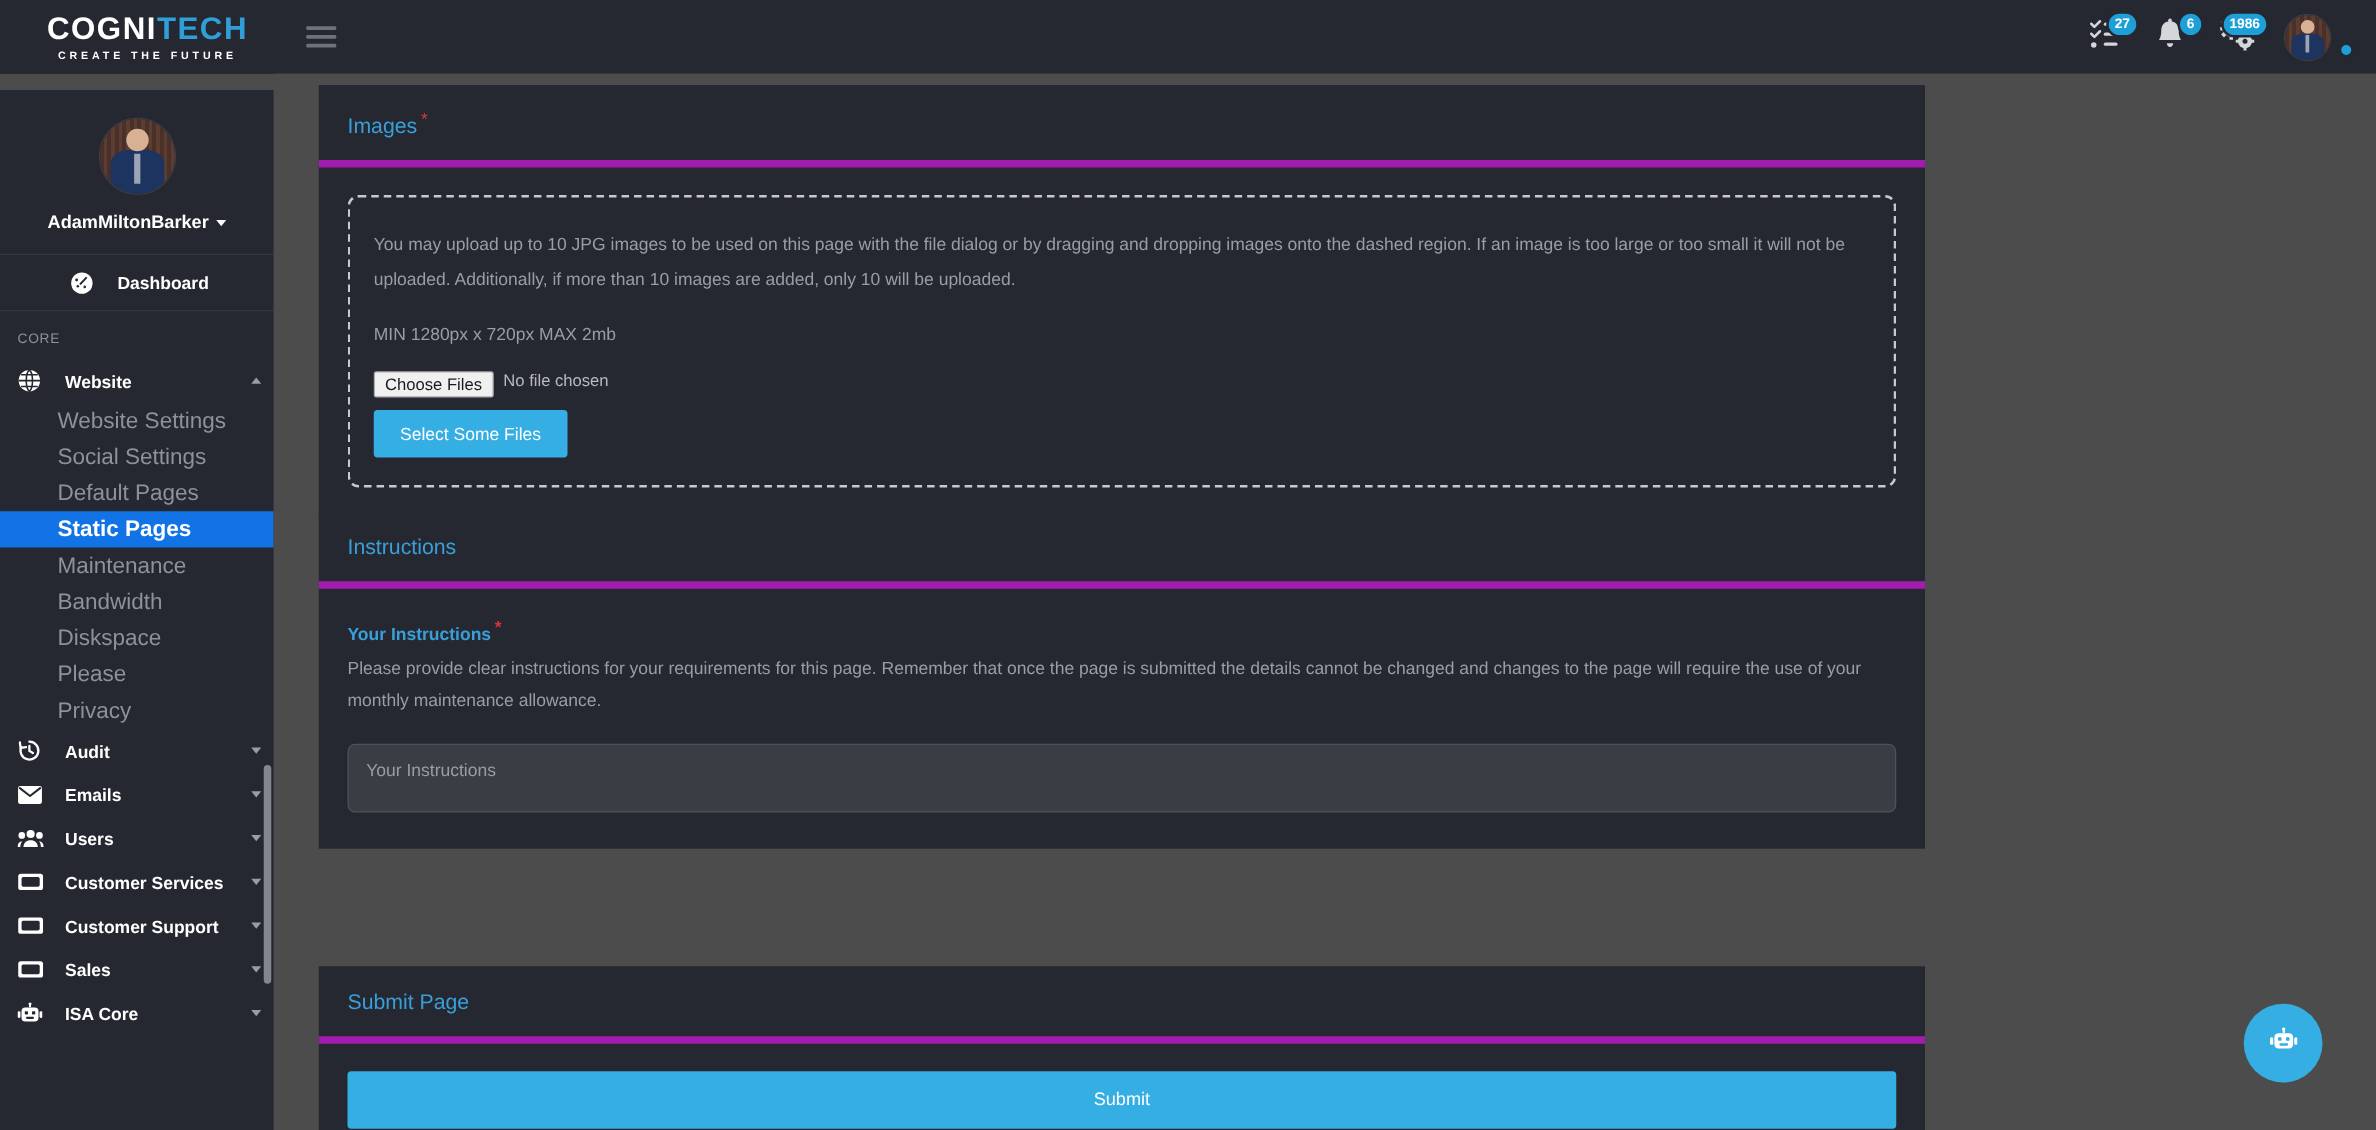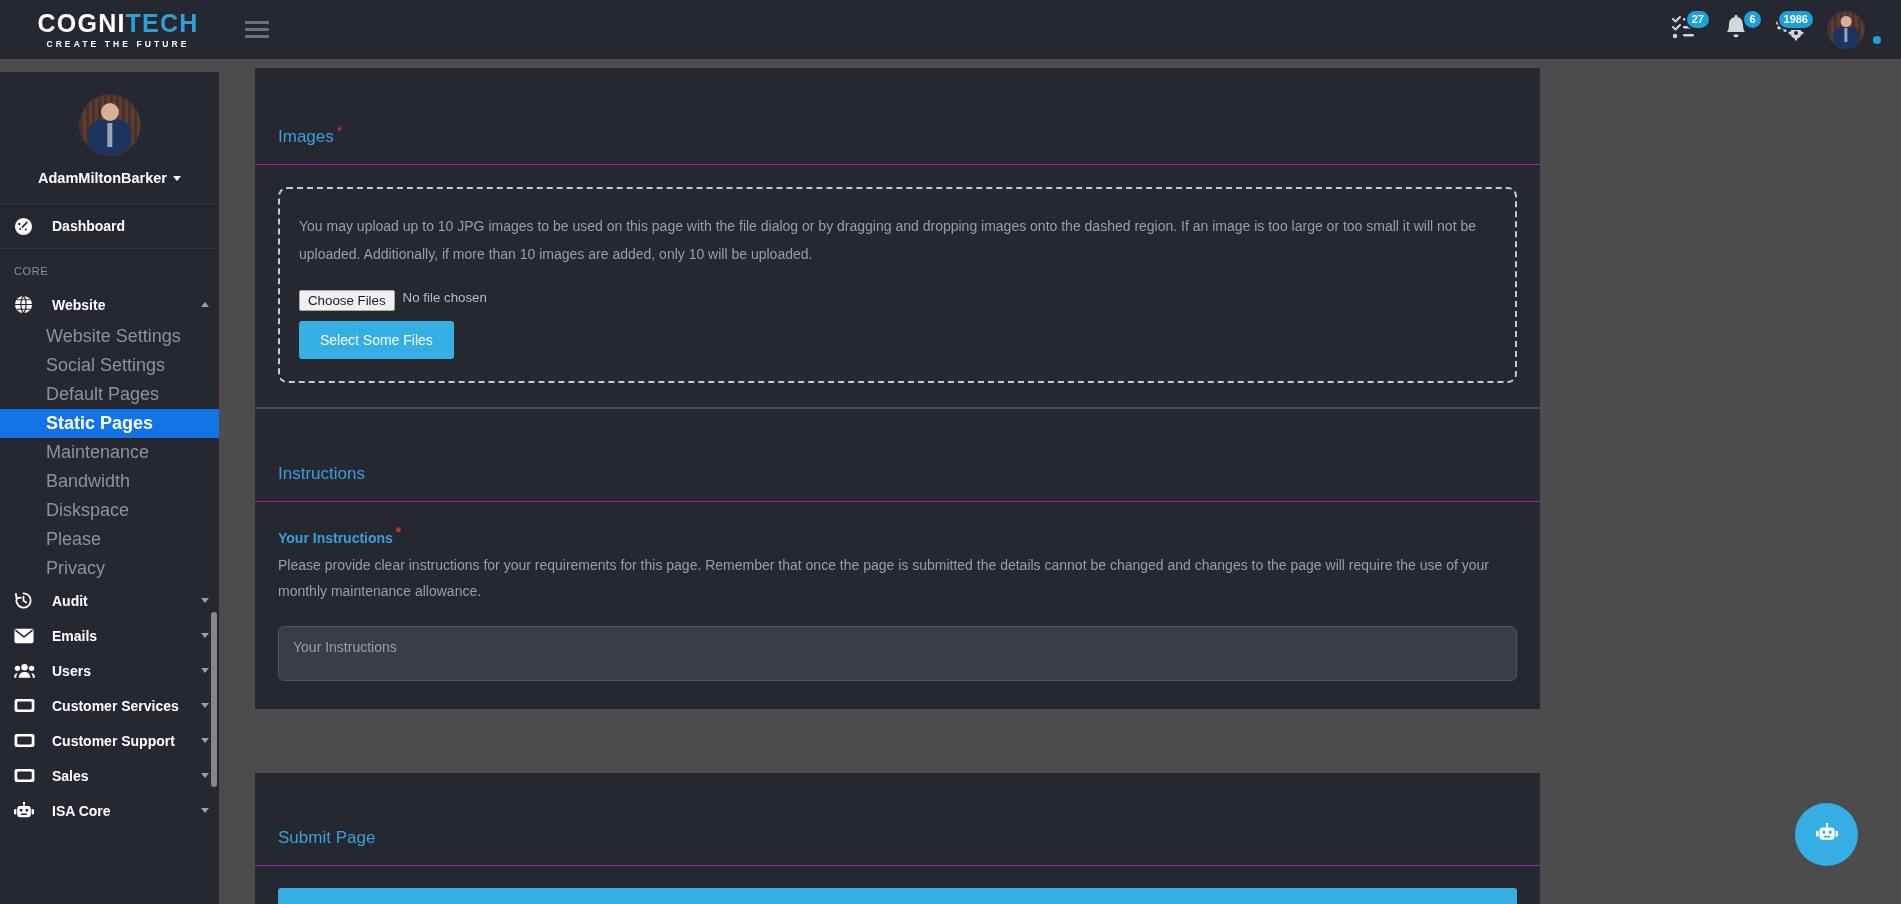--- a/index.html
+++ b/index.html
@@ -92,21 +92,21 @@
   .caret-down {
     width: 0; height: 0; border-left: 4.5px solid transparent;
     border-right: 4.5px solid transparent; border-top: 5px solid #ffffff;
   }
   .divider { height: 1px; background: #34373f; }
 
   .nav-item {
     display: flex; align-items: center;
     height: 35px; padding: 0 10px 0 14px;
     color: #ffffff; font-size: 14px; font-weight: bold;
-    cursor: pointer; position: relative;
+    cursor: pointer; position: relative; justify-content: center;
   }
   .nav-icon {
     width: 28px; display: flex; align-items: center;
     color: #ffffff; flex: 0 0 28px;
   }
   .nav-label { margin-left: 10px; white-space: nowrap; }
   .nav-caret {
     margin-left: auto; width: 0; height: 0;
     border-left: 4.5px solid transparent; border-right: 4.5px solid transparent;
     border-top: 5px solid #9a9da5;
@@ -140,22 +140,21 @@
     width: 1682px; height: 845px;
     background: #4c4c4c; overflow: hidden;
   }
   .card {
     background: #252830;
     margin: 0 0 22px 0;
     position: absolute; left: 36px; width: 1285px;
   }
   .card-header {
     padding: 19px 23px 17px 23px;
-    border-bottom: 1px solid #a21caf;
-    margin-top: 36px;
+    border-bottom: 6px solid #a21caf;
   }
   .card-title { color: #3a9fd8; font-size: 17px; }
   .req { color: #d33; font-size: 14px; vertical-align: super; margin-left: 3px; }
   .card-body { padding: 22px 23px 24px; }
 
   .dropzone {
     border: 2px dashed #c8c9cc;
     border-radius: 9px;
     padding: 24px 19px 22px;
   }
@@ -457,20 +456,21 @@
 
 <div id="main">
 
   <div class="card" style="top:9px">
     <div class="card-header">
       <span class="card-title">Images</span><span class="req">*</span>
     </div>
     <div class="card-body">
       <div class="dropzone">
         <div class="dz-text">You may upload up to 10 JPG images to be used on this page with the file dialog or by dragging and dropping images onto the dashed region. If an image is too large or too small it will not be uploaded. Additionally, if more than 10 images are added, only 10 will be uploaded.</div>
+        <div class="dz-min">MIN 1280px x 720px MAX 2mb</div>
         <div class="file-row">
           <button class="file-btn">Choose Files</button>
           <span class="file-status">No file chosen</span>
         </div>
         <button class="btn-blue">Select Some Files</button>
       </div>
     </div>
   </div>
 
   <div class="card" style="top:350px">

